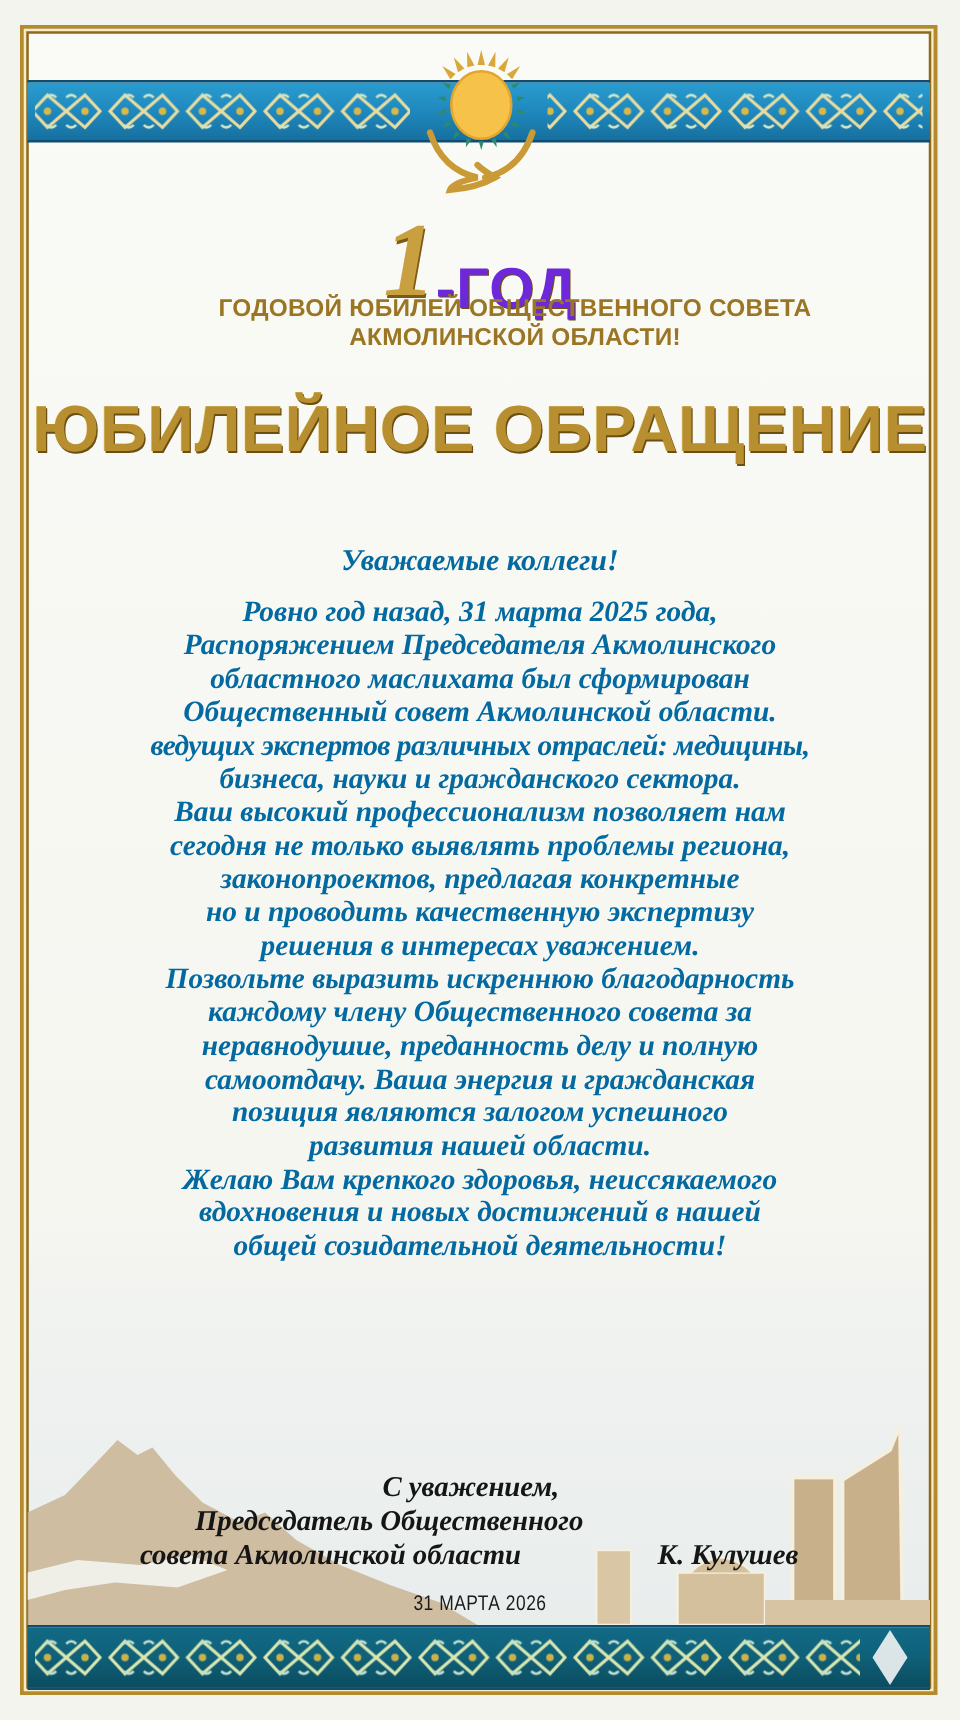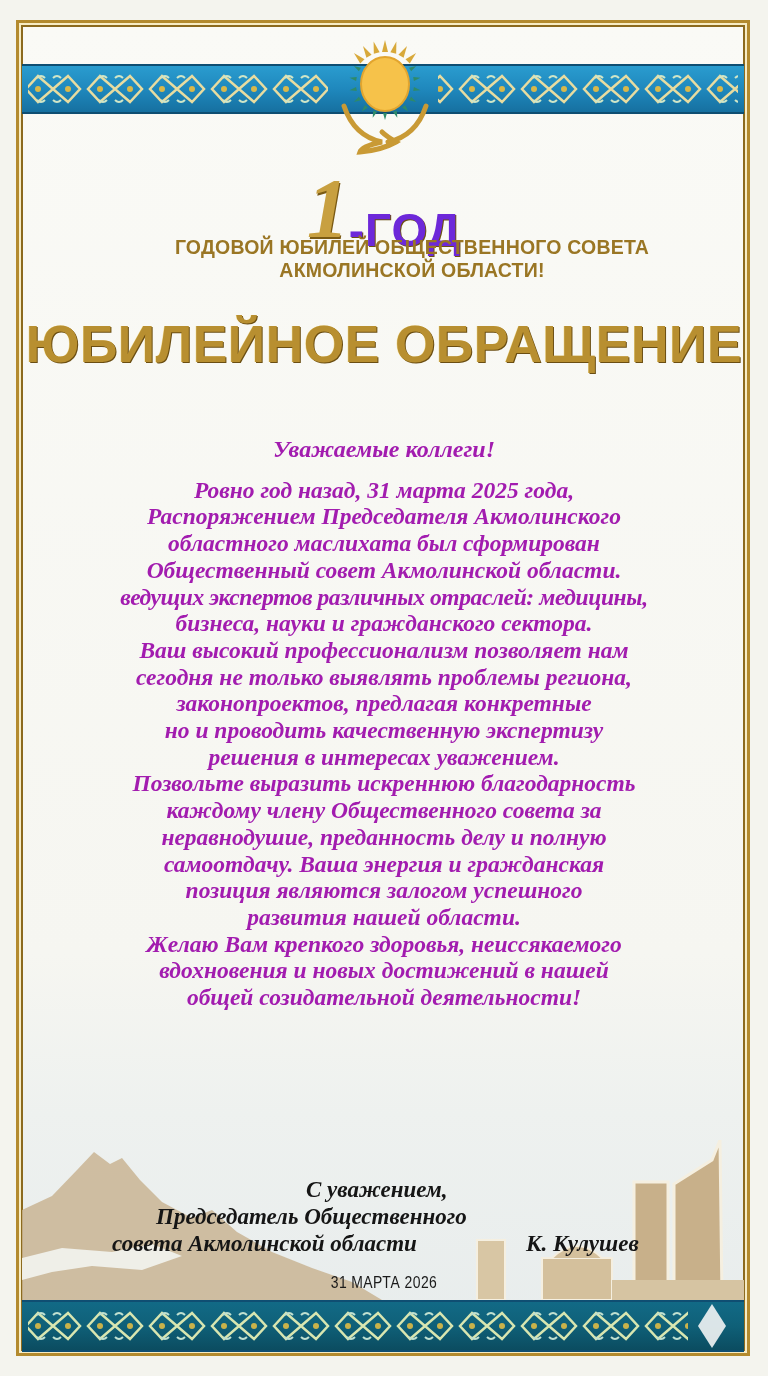--- a/index.html
+++ b/index.html
@@ -46,21 +46,21 @@
     padding-left:28px;
   }
   .headline {
     position:absolute; top:314px; left:0; width:768px; text-align:center;
     font-weight:bold; font-size:52px; color:#b88f30; letter-spacing:0.5px;
     text-shadow: 1px 1px 0 #6b4e12, -0.5px -0.5px 0 #f2de9a;
   }
   .body-text {
     position:absolute; top:436px; left:40px; width:688px; text-align:center;
     font-family:"Liberation Serif", serif; font-style:italic; font-weight:bold;
-    color:#a21caf; font-size:23.5px; line-height:26.7px;
+    color:#0369a1; font-size:23.5px; line-height:26.7px;
   }
   .greeting { display:block; margin-bottom:14px; font-size:24px; }
   .line { display:block; white-space:nowrap; }
   .landscape { position:absolute; left:22px; top:1140px; width:722px; height:160px; }
   .signature {
     position:absolute; top:1176px; left:0; width:768px;
     font-family:"Liberation Serif", serif; font-style:italic; font-weight:bold;
     color:#151515; font-size:23px; line-height:27px;
   }
   .sig-regards { position:absolute; left:306px; top:0; }

